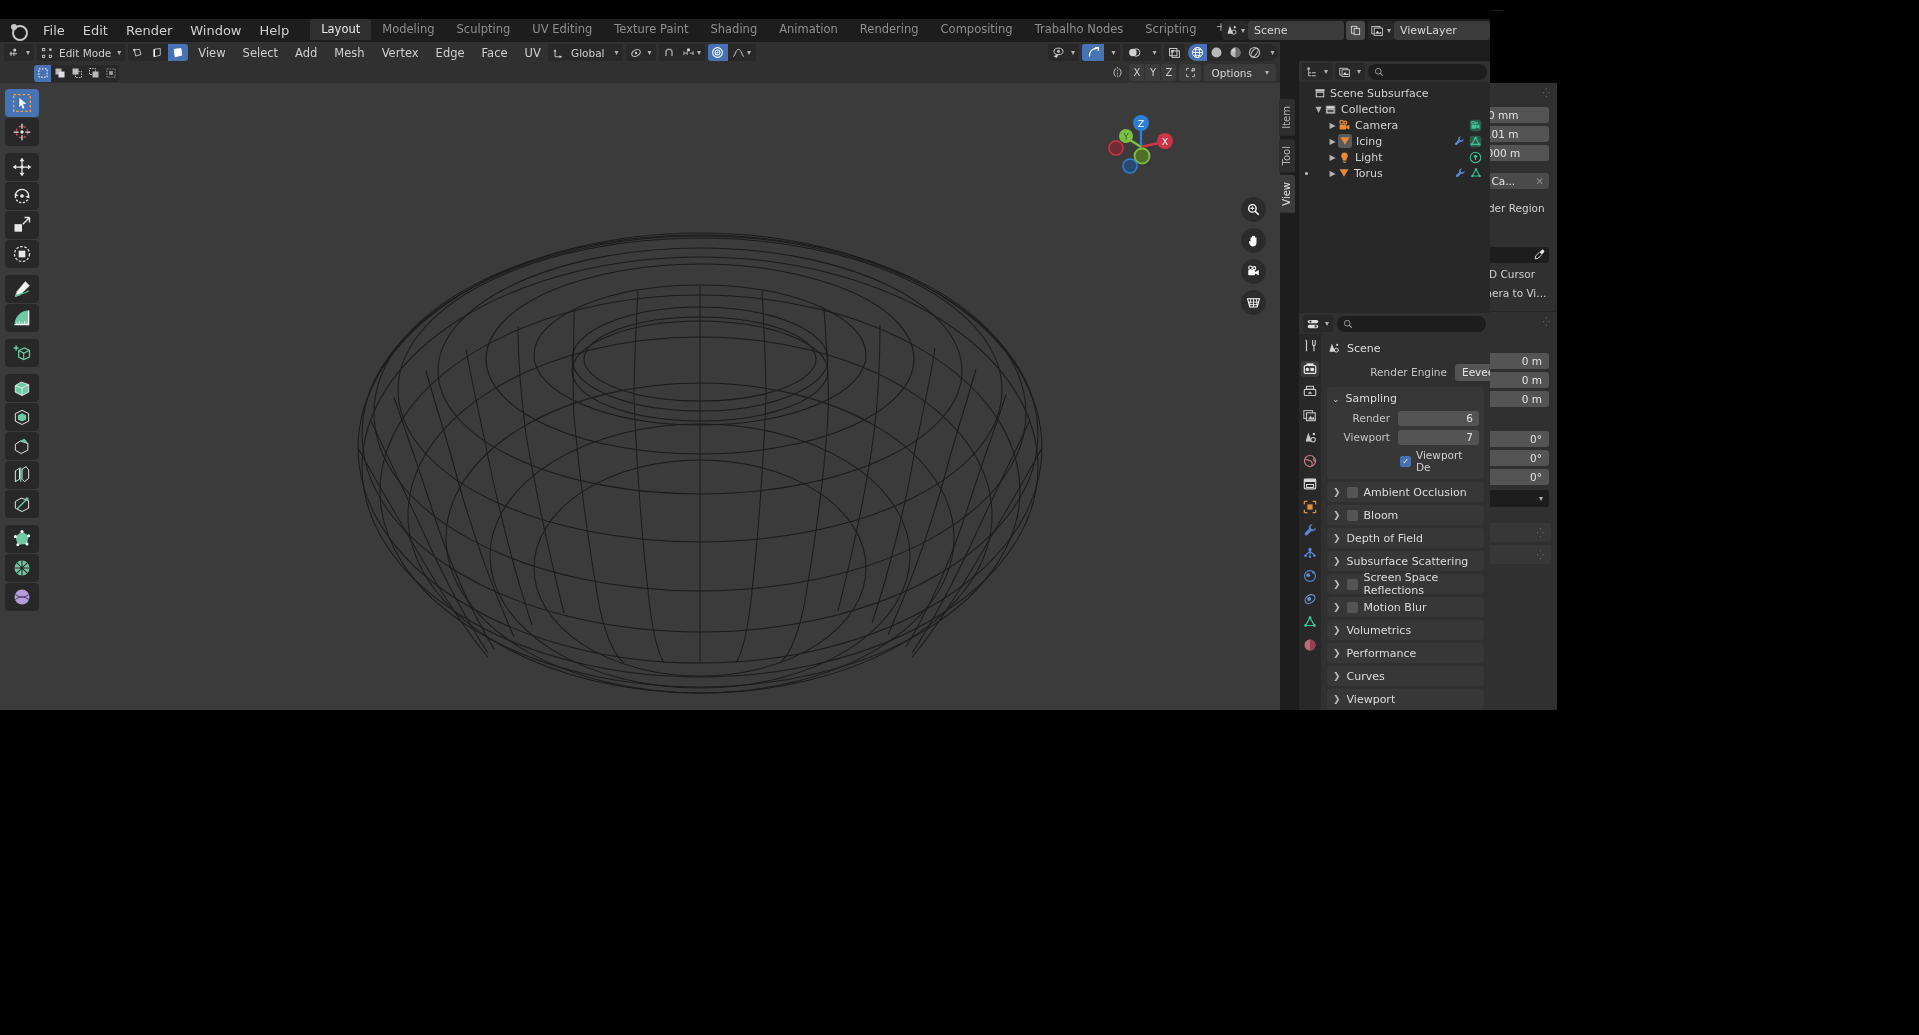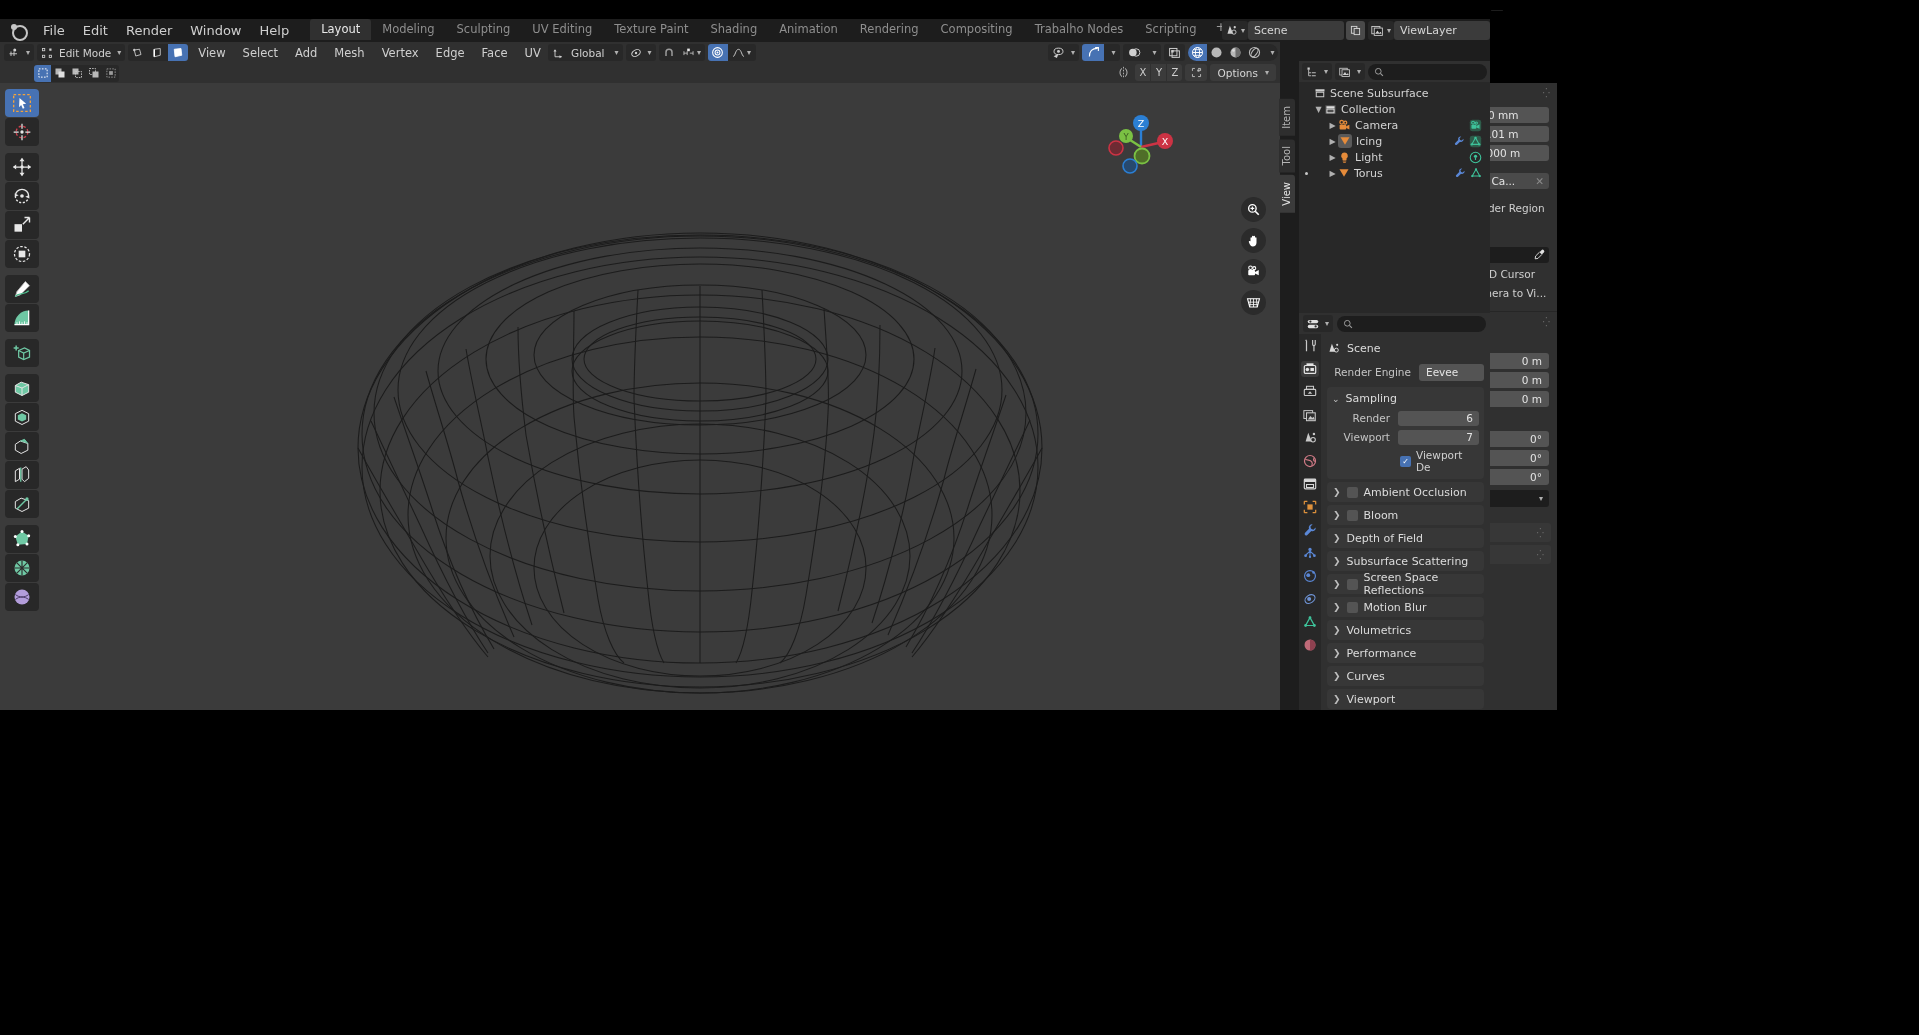--- a/index.html
+++ b/index.html
@@ -63,21 +63,21 @@
   
   #v3dheader2 { position:absolute; left:0; top:44px; width:1280px; height:20px;
                 background:#303030; display:flex; align-items:center; padding-left:34px; }
   .selmode { display:flex; height:17px; background:#282828; border-radius:3px; overflow:hidden;}
   .selmode > div { width:17px;height:17px;display:flex;align-items:center;justify-content:center;}
   .selmode > div.on { background:#4772b3; }
   #hdr2-right { position:absolute; right:4px; top:1px; display:flex; align-items:center; gap:3px;}
   .axbtn { width:15px;height:17px;background:#3b3b3b;display:flex;align-items:center;justify-content:center;
            color:#d0d0d0;font-size:10px;}
   .optbtn { height:17px;background:#3b3b3b;border-radius:3px;display:flex;align-items:center;
-            padding:0 7px;gap:4px;color:#d6d6d6;font-size:10.5px;}
+            padding:0 7px;gap:10px;color:#d6d6d6;font-size:10.5px;}
 
   
   #viewport { position:absolute; left:0; top:64px; width:1280px; height:627px; background:#3b3b3b; overflow:hidden;}
   #toolshelf { position:absolute; left:5px; top:6px; width:34px; display:flex; flex-direction:column; gap:1px; }
   .tool { width:34px; height:28px; background:#282828; border-radius:4px;
           display:flex; align-items:center; justify-content:center; }
   .tool.on { background:#4772b3; }
   .tool-gap { height:5px; }
 
   
@@ -132,21 +132,21 @@
   .psearch { flex:1; height:16px; background:#1d1d1d; border-radius:8px; display:flex; align-items:center;
              padding:0 6px; color:#777; font-size:10px;}
   #ptabs { position:absolute; left:0; top:21px; width:22px; bottom:0; background:#282828;
            display:flex; flex-direction:column; align-items:center; padding-top:4px; gap:7px;}
   .ptab { width:18px;height:16px;display:flex;align-items:center;justify-content:center;}
   .ptab.on { background:#3b3b3b; border-radius:3px; }
   #pbody { position:absolute; left:22px; top:21px; right:0; bottom:0; background:#303030;
            padding:5px 6px; overflow:hidden;}
   .pscene { display:flex; align-items:center; height:18px; font-size:11px; color:#dcdcdc; margin-bottom:6px;}
   .engine-row { display:flex; align-items:center; height:18px; margin-bottom:6px;}
-  .engine-label { flex:none; width:92px; text-align:right; padding-right:8px; font-size:10.5px; color:#c4c4c4;}
+  .engine-label { flex:none; width:92px; text-align:right; padding-right:8px; font-size:10.5px; color:#c4c4c4;margin-left:36px;}
   .engine-val { flex:1; height:17px; background:#545454; border-radius:3px; display:flex; align-items:center;
                 padding-left:7px; color:#e4e4e4; font-size:10.5px;}
   .sampbox { background:#373737; border-radius:4px; padding:3px 5px 6px; margin-bottom:3px;}
   .samphdr { display:flex; align-items:center; height:17px; font-size:11px; color:#dcdcdc;}
   .samprow { display:flex; align-items:center; height:16px; margin-top:3px;}
   .samplabel { width:66px; text-align:right; padding-right:8px; font-size:10.5px; color:#c4c4c4;}
   .sampfield { flex:1; height:15px; background:#545454; border-radius:3px; color:#e4e4e4; font-size:10.5px;
                display:flex; align-items:center; justify-content:flex-end; padding-right:6px;}
   .sampck { display:flex; align-items:center; margin-top:4px; padding-left:68px; font-size:10.5px; color:#d0d0d0;}
   .ck2 { width:11px;height:11px;border-radius:2px;background:#4772b3;margin-right:5px;

